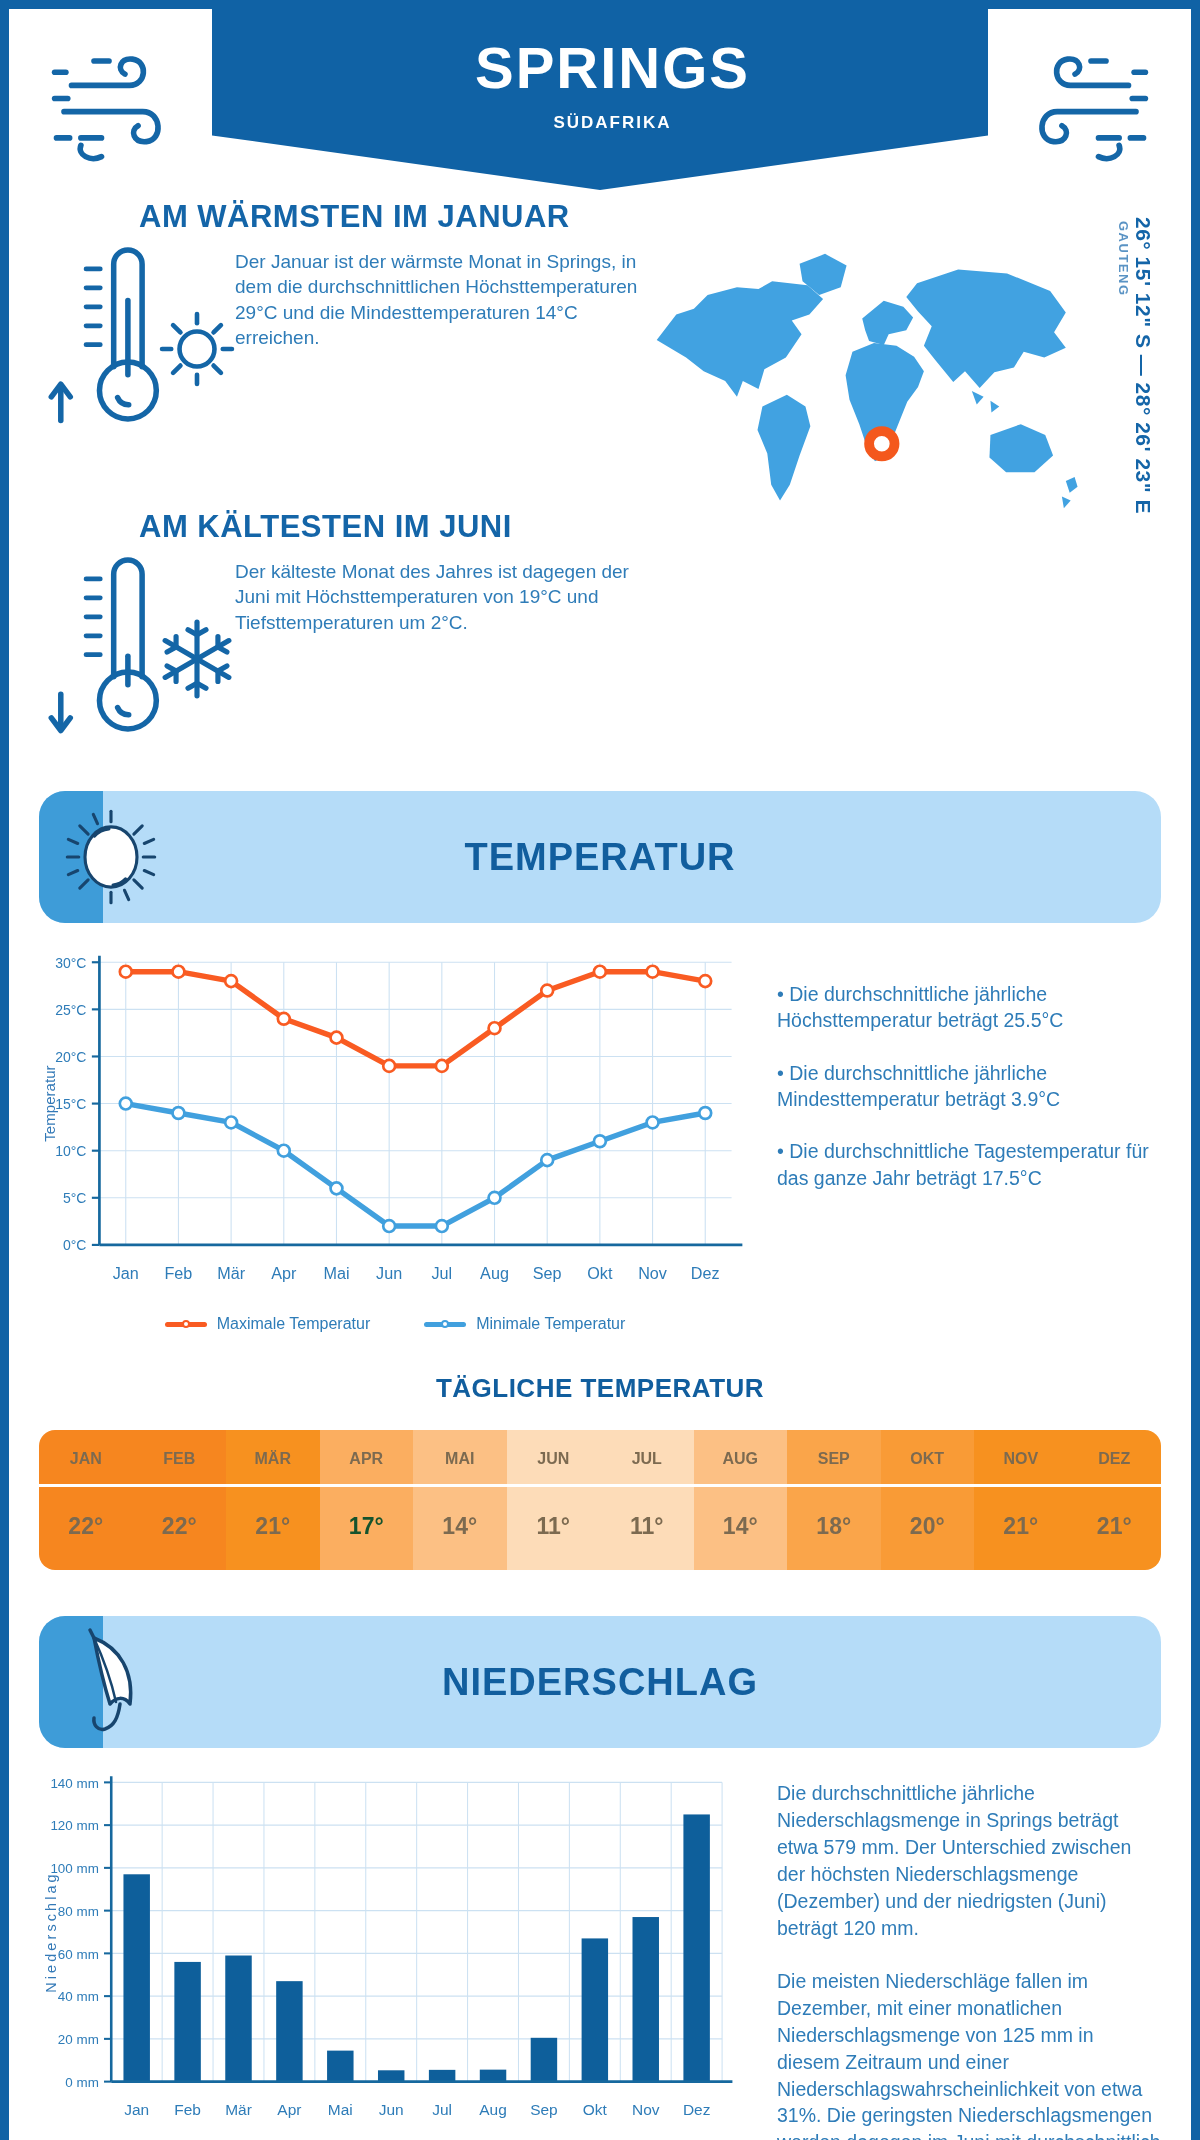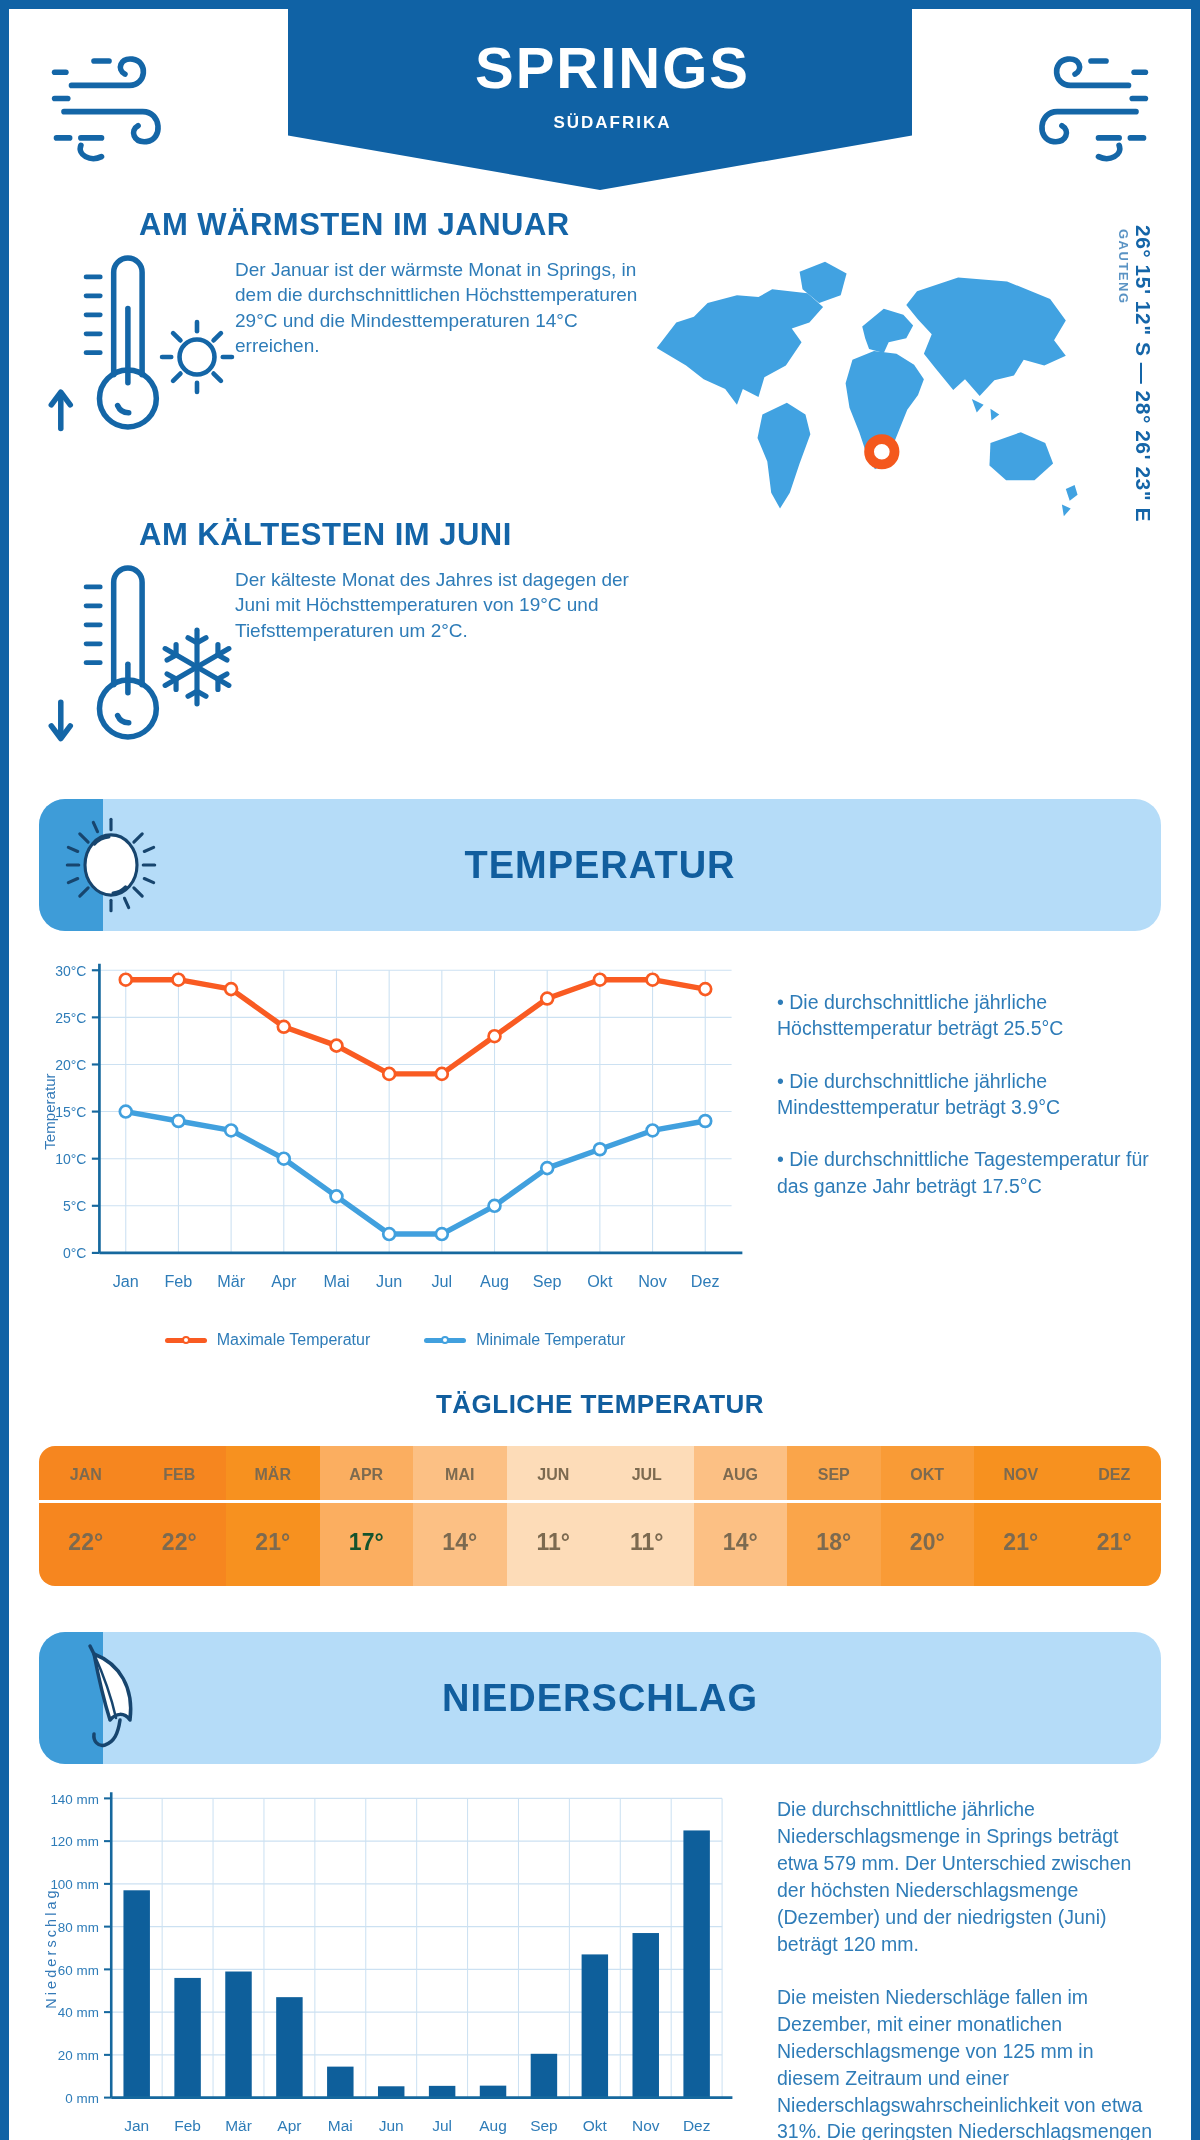--- a/index.html
+++ b/index.html
@@ -8,32 +8,32 @@
     width:1200px; min-height:2140px; margin:0 auto; background:#ffffff;
     border:9px solid #1062A5; font-family:"Liberation Sans", sans-serif;
     display:flex; flex-direction:column; position:relative;
   }
   .content { padding:0 30px; }
 
   
   header { position:relative; height:190px; }
   .banner {
     position:absolute; left:50%; transform:translateX(-50%);
-    top:-1px; width:624px; height:182px; background:#1062A5;
+    top:-1px; width:776px; height:182px; background:#1062A5;
     clip-path:polygon(0 0,100% 0,100% 70%,50% 100%,0 70%);
     text-align:center; color:#fff;padding-left:25px;
   }
   .banner h1 { font-size:58px; font-weight:bold; letter-spacing:2px; margin-top:26px; }
   .banner .subtitle { font-size:17px; letter-spacing:2px; margin-top:12px; font-weight:bold; }
   .windicon { position:absolute; top:22px; }
   .windicon.left { left:40px; }
   .windicon.right { right:40px; transform:scaleX(-1); }
 
   
-  .facts-row { display:flex; margin-top:8px; }
+  .facts-row { display:flex; }
   .facts-col { width:645px; }
   .fact { position:relative; padding-left:196px; min-height:252px; }
   .fact + .fact { margin-top:58px; }
   .fact .thermo { position:absolute; left:6px; top:14px; }
   .fact .subicon { position:absolute; left:112px; top:104px; }
   .fact h2 { color:#1465A8; font-size:31px; font-weight:bold; letter-spacing:.5px; margin-left:-96px; }
   .fact p { color:#2E7CB8; font-size:19px; line-height:1.34; margin-top:14px; max-width:430px; }
 
   .map-col { position:relative; width:525px; padding-right:58px; padding-top:22px; }
   .map-col svg.world { width:460px; height:330px; display:block; }
@@ -50,21 +50,21 @@
 
   
   .chart-row { display:flex; gap:26px; margin-top:6px; }
   .chart-box { width:712px; }
   .chart-box svg.chart { width:100%; display:block; }
   svg text { font-family:"Liberation Sans", sans-serif; }
   svg .tick  { font-size:13px; fill:#2E7CB8; }
   svg .xlab  { font-size:15px; fill:#2E7CB8; }
   svg .alabel{ font-size:14px; fill:#3379B7; }
   svg .alabel.sp { letter-spacing:3px; }
-  .legend { display:flex; justify-content:center; gap:54px; margin-top:16px; }
+  .legend { display:flex; justify-content:center; gap:54px; margin-top:8px; }
   .legend .item { display:flex; align-items:center; gap:10px; color:#2E7CB8; font-size:16px; }
   .lswatch { position:relative; width:42px; height:5px; border-radius:3px; }
   .lswatch i { position:absolute; left:50%; top:50%; transform:translate(-50%,-50%);
                width:8px; height:8px; border-radius:50%; background:#fff; border:2px solid currentColor; display:block; }
 
   aside { flex:1; padding-top:10px; }
   aside h3 { color:#115E9E; font-size:21px; font-weight:bold; line-height:1.3; }
   aside p.bullet { color:#2E7CB8; font-size:19.5px; line-height:1.35; margin-top:26px; }
   aside p.para { color:#2E7CB8; font-size:19.5px; line-height:1.38; margin-bottom:26px; }
 

